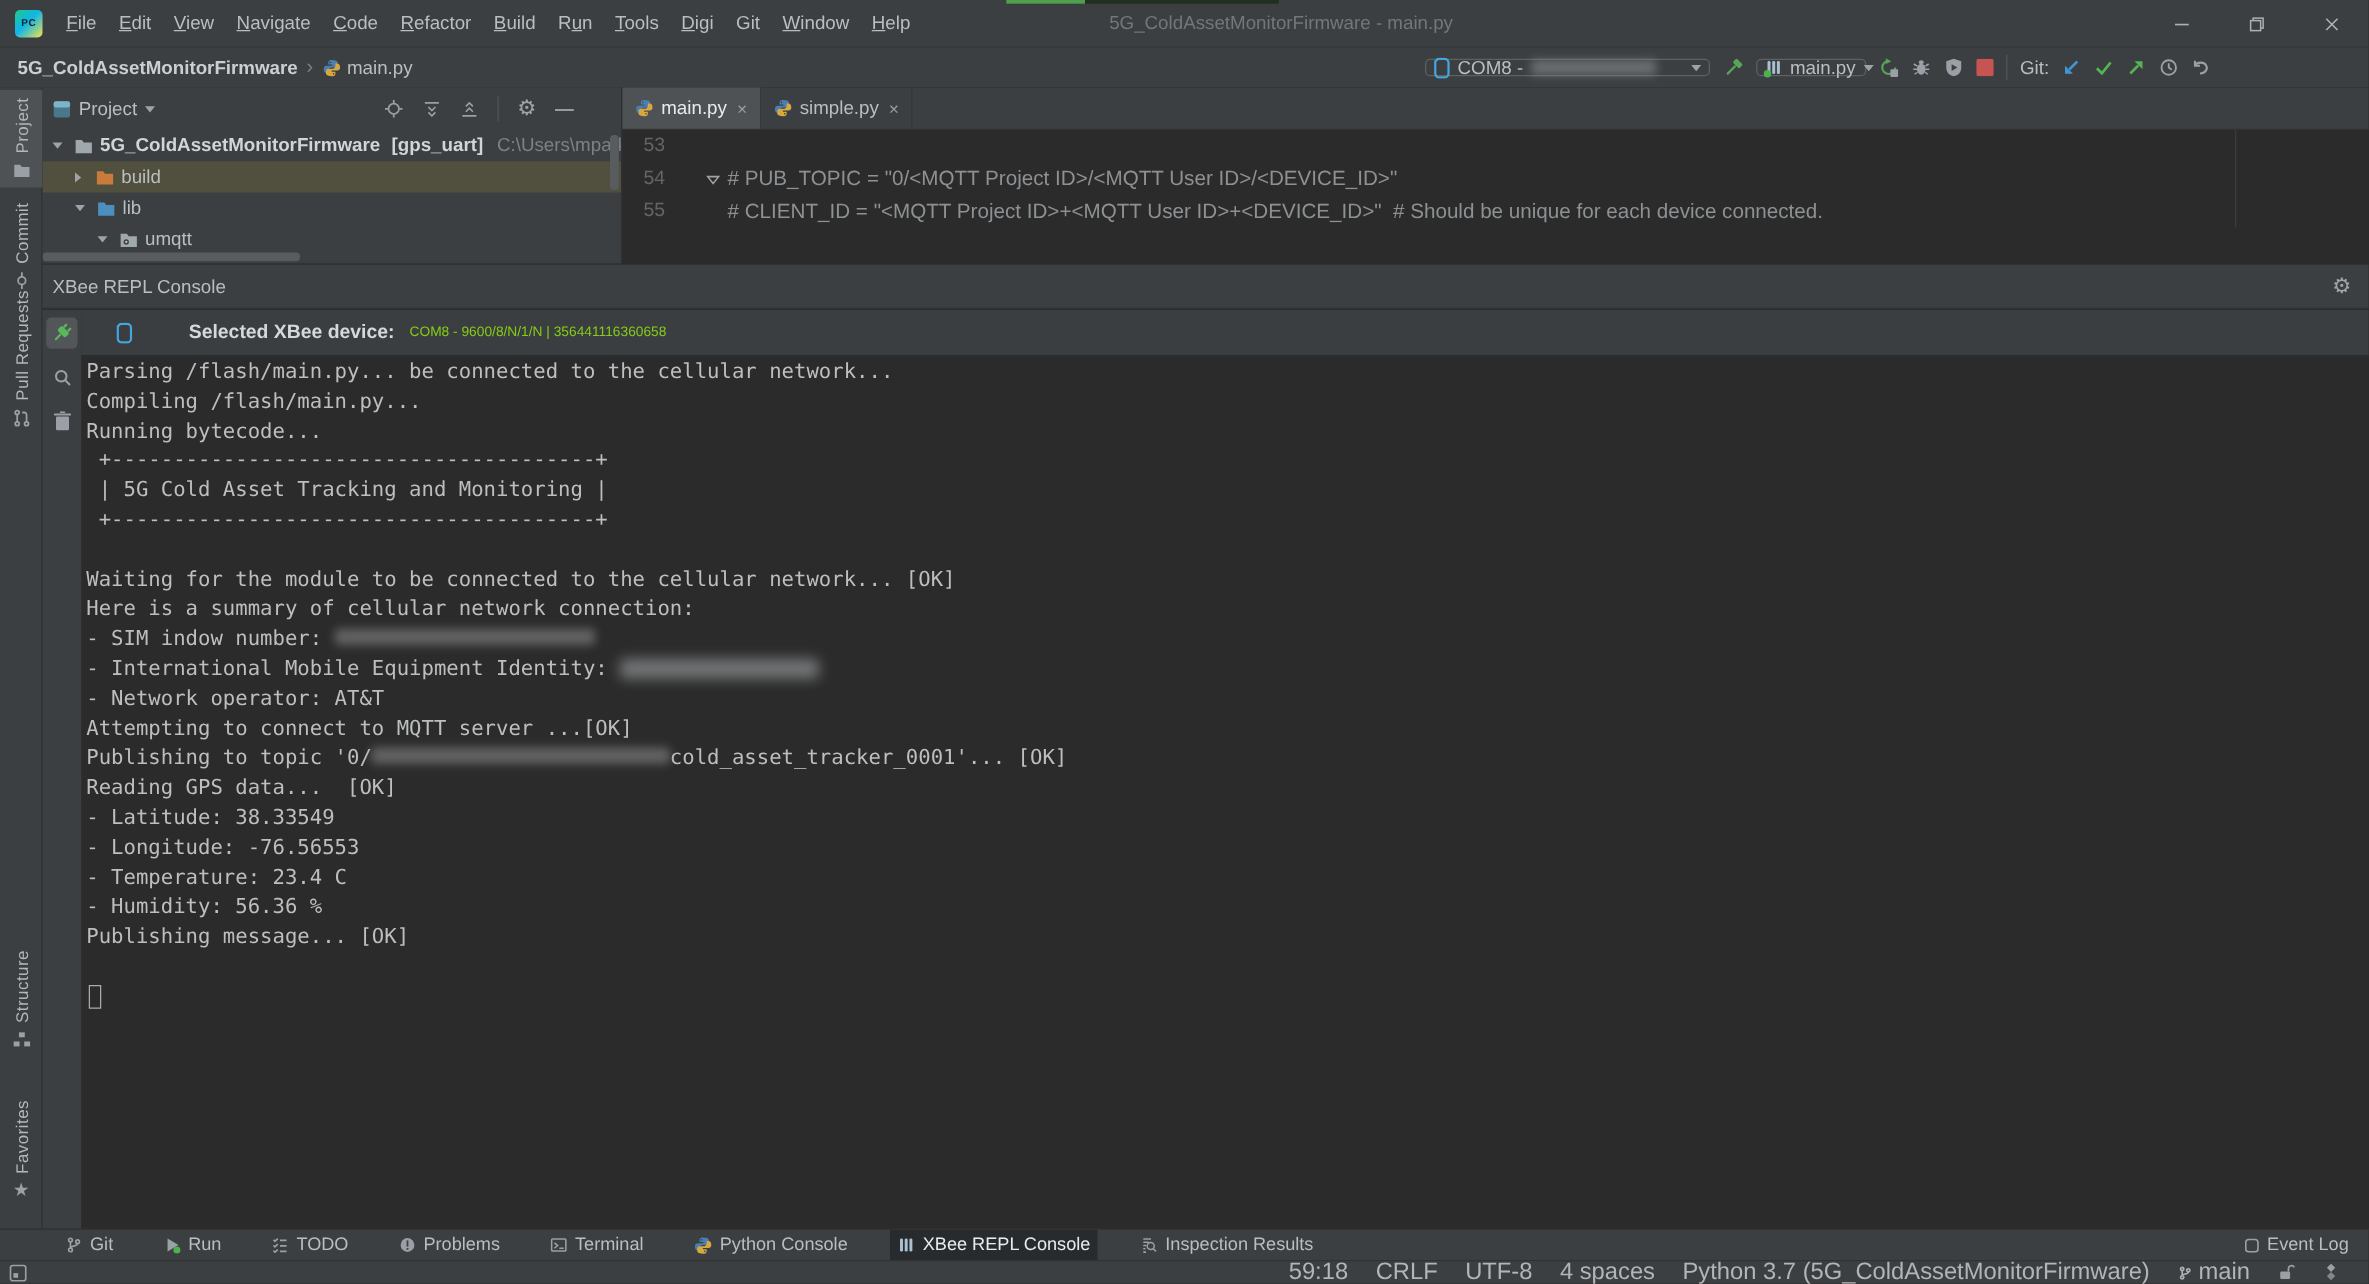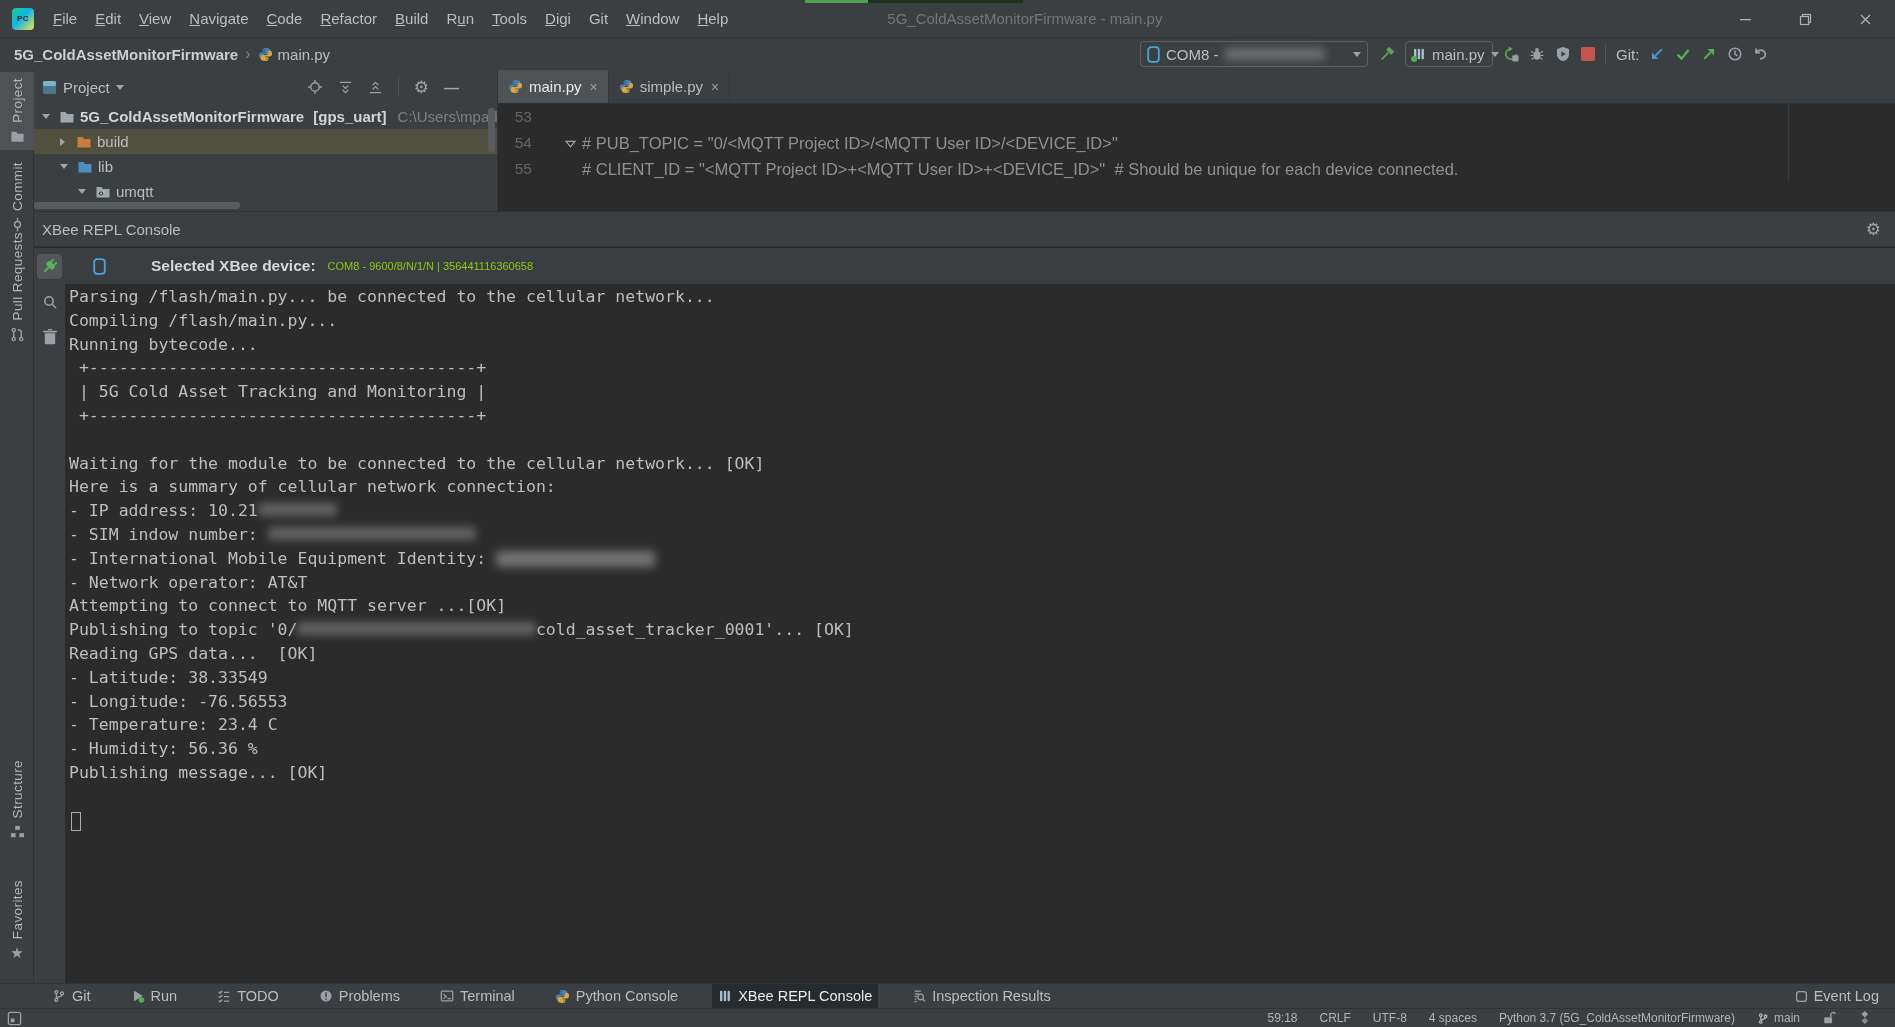--- a/index.html
+++ b/index.html
@@ -39,21 +39,21 @@
   .toolbar {
     position:absolute; top:38px; left:0; right:0; height:32px;
     background:#3c3f41; display:flex; align-items:center;
   }
   .breadcrumb { display:flex; align-items:center; gap:7px; padding-left:14px; }
   .bc-project { font-weight:bold; color:#ccced0; }
   .bc-sep { color:#7d8184; font-size:16px; }
   .bc-file { color:#bbbdbf; display:flex; align-items:center; gap:5px; }
   .tb-right { position:absolute; left:1140px; right:0; top:0; height:32px; display:flex; align-items:center; gap:10px; }
   .combo {
-    height:26px; border:1px solid #5e6162; border-radius:4px; background:#3c3f41;
+    height:14px; border:1px solid #5e6162; border-radius:4px; background:#3c3f41;
     display:flex; align-items:center; padding:0 6px; gap:6px; color:#bbbdbf;
   }
   .combo .caret { margin-left:auto; }
   .caret { width:0; height:0; border-left:4px solid transparent; border-right:4px solid transparent; border-top:5px solid #9fa3a7; display:inline-block; }
   .combo-device { width:228px; }
   .combo-run { width:88px; }
   .redact-ui { display:inline-block; height:12px; background:#939698; filter:blur(4px); opacity:.55; border-radius:2px; }
   .tb-sep { width:1px; height:20px; background:#515456; }
   .git-label { color:#bbbdbf; }
   .bars-wrap { position:relative; line-height:0; }
@@ -128,21 +128,21 @@
     display:flex; align-items:center; padding-left:46px; gap:28px; font-size:14.5px;
   }
   .tw-btn { display:flex; align-items:center; gap:6px; color:#bbbdbf; height:25px; padding:0 6px; }
   .tw-btn.active { background:#282b2d; color:#e9ebed; }
   .tw-right { margin-left:auto; display:flex; align-items:center; gap:6px; padding-right:16px; color:#bbbdbf; }
 
   
   .status-bar {
     position:absolute; left:0; right:0; bottom:0; height:19px;
     background:#3c3f41; border-top:1px solid #323232;
-    display:flex; align-items:center; font-size:12px; color:#b2b4b6;
+    display:flex; align-items:center; font-size:19px; color:#b2b4b6;
   }
   .sb-left { padding-left:7px; display:flex; align-items:center; }
   .sb-right { margin-left:auto; display:flex; align-items:center; gap:22px; padding-right:22px; white-space:nowrap; }
   .sb-item { display:flex; align-items:center; gap:5px; }
 </style>
 </head>
 <body>
 
 <div class="titlebar">
   <div class="logo">PC</div>
@@ -499,21 +499,20 @@
       <div class="console-output" id="console-output">
           <div class="cline"><span>Parsing /flash/main.py... be connected to the cellular network...</span></div>
           <div class="cline"><span>Compiling /flash/main.py...</span></div>
           <div class="cline"><span>Running bytecode...</span></div>
           <div class="cline"><span> +---------------------------------------+</span></div>
           <div class="cline"><span> | 5G Cold Asset Tracking and Monitoring |</span></div>
           <div class="cline"><span> +---------------------------------------+</span></div>
           <div class="cline">&nbsp;</div>
           <div class="cline"><span>Waiting for the module to be connected to the cellular network... [OK]</span></div>
           <div class="cline"><span>Here is a summary of cellular network connection:</span></div>
-          <div class="cline"><span>- IP address: 10.21</span><span class="redact" style="width: 8ch;"></span></div>
           <div class="cline"><span>- SIM indow number: </span><span class="redact" style="width: 21ch;"></span></div>
           <div class="cline"><span>- International Mobile Equipment Identity: </span><span class="redact solid" style="width: 16ch;"></span></div>
           <div class="cline"><span>- Network operator: AT&amp;T</span></div>
           <div class="cline"><span>Attempting to connect to MQTT server ...[OK]</span></div>
           <div class="cline"><span>Publishing to topic '0/</span><span class="redact" style="width: 24ch;"></span><span>cold_asset_tracker_0001'... [OK]</span></div>
           <div class="cline"><span>Reading GPS data...  [OK]</span></div>
           <div class="cline"><span>- Latitude: 38.33549</span></div>
           <div class="cline"><span>- Longitude: -76.56553</span></div>
           <div class="cline"><span>- Temperature: 23.4 C</span></div>
           <div class="cline"><span>- Humidity: 56.36 %</span></div>

